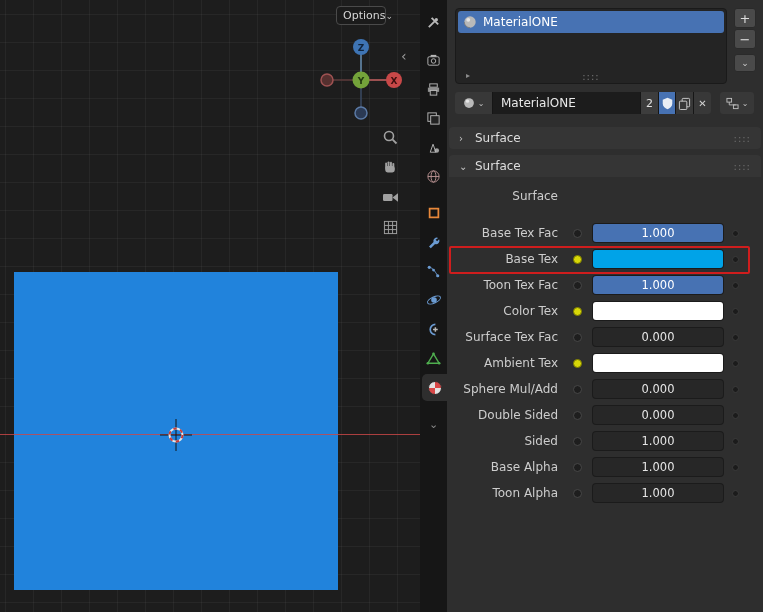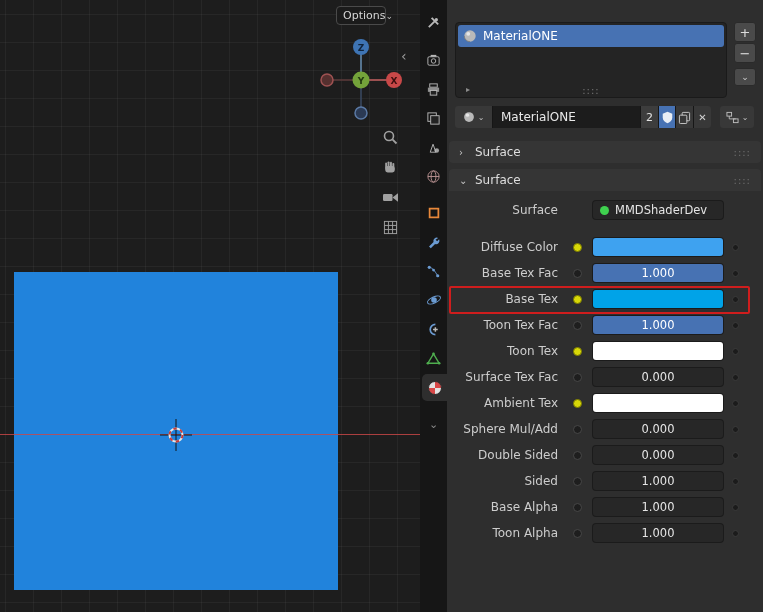--- a/index.html
+++ b/index.html
@@ -25,21 +25,21 @@
   #vp-zoom{top:128px}#vp-hand{top:158px}#vp-cam{top:188px}#vp-grid{top:218px}
   .sidebar-collapse{position:absolute;left:401px;top:48px;font-size:14px;color:#9a9a9a}
 
   
   .tabcol{position:absolute;left:420px;top:0;width:27px;height:612px;background:#161616}
   .tab{position:absolute;left:0;width:27px;height:24px;display:flex;align-items:center;justify-content:center}
   .tab.active{left:2px;width:25px;height:27px;background:#2e2e2e;border-radius:5px 0 0 5px}
   .tab-chev{color:#8a8a8a;font-size:11px}
 
   
-  .props{position:absolute;left:447px;top:14px;width:316px;height:536px;background:#2e2e2e}
+  .props{position:absolute;left:447px;top:0;width:316px;height:536px;background:#2e2e2e}
   .slot-list{position:absolute;left:8px;top:8px;width:272px;height:76px;background:#242424;
     border:1px solid #1a1a1a;border-radius:4px}
   .slot-row{position:absolute;left:2px;top:2px;right:2px;height:22px;background:#4772b3;border-radius:3px;
     display:flex;align-items:center;gap:6px;padding:0 5px;color:#fff;font-size:12px}
   .list-expand{position:absolute;left:10px;bottom:3px;font-size:8px;color:#8d8d8d}
   .list-grip{position:absolute;left:0;right:0;bottom:1px;text-align:center;color:#757575;font-size:10px;letter-spacing:1px}
   .side-btn{position:absolute;left:287px;width:22px;height:20px;background:#4a4a4a;border:1px solid #2a2a2a;
     border-radius:3px;color:#ddd;display:flex;align-items:center;justify-content:center;font-size:13px;line-height:1}
   #btn-plus{top:8px}#btn-minus{top:29px}
   #btn-specials{top:54px;height:18px;font-size:9px;color:#cfcfcf}
@@ -313,31 +313,21 @@
     <div class="panel-header" id="hdr-surface">
       <span class="hdr-chev">⌄</span>
       <span>Surface</span>
       <span class="hdr-grip">::::</span>
     </div>
 
     <div class="rows">
         <div class="prop-row first">
           <div class="prop-label">Surface</div>
           <div class="anim-dot none"></div>
-          <div class="widget shaderw">
-            <span class="shader-dot" style="background: rgb(63, 209, 79);"></span>
-            <span>MMDShaderDev</span>
-          </div>
           <div class="decorator" style="visibility: hidden;"></div>
-        </div>
-        <div class="prop-row">
-          <div class="prop-label">Diffuse Color</div>
-          <div class="anim-dot yellow"></div>
-          <div class="widget colorw" style="background: rgb(62, 162, 240);"></div>
-          <div class="decorator"></div>
         </div>
         <div class="prop-row">
           <div class="prop-label">Base Tex Fac</div>
           <div class="anim-dot gray"></div>
           <div class="widget numw slider">1.000</div>
           <div class="decorator"></div>
         </div>
         <div class="prop-row">
           <div class="prop-label">Base Tex</div>
           <div class="anim-dot yellow"></div>
@@ -345,21 +335,21 @@
           <div class="decorator"></div>
           <div class="highlight-box" style="border-color: rgb(207, 29, 29);"></div>
         </div>
         <div class="prop-row">
           <div class="prop-label">Toon Tex Fac</div>
           <div class="anim-dot gray"></div>
           <div class="widget numw slider">1.000</div>
           <div class="decorator"></div>
         </div>
         <div class="prop-row">
-          <div class="prop-label">Toon Tex</div>
+          <div class="prop-label">Color Tex</div>
           <div class="anim-dot yellow"></div>
           <div class="widget colorw" style="background: rgb(255, 255, 255);"></div>
           <div class="decorator"></div>
         </div>
         <div class="prop-row">
           <div class="prop-label">Surface Tex Fac</div>
           <div class="anim-dot gray"></div>
           <div class="widget numw">0.000</div>
           <div class="decorator"></div>
         </div>

